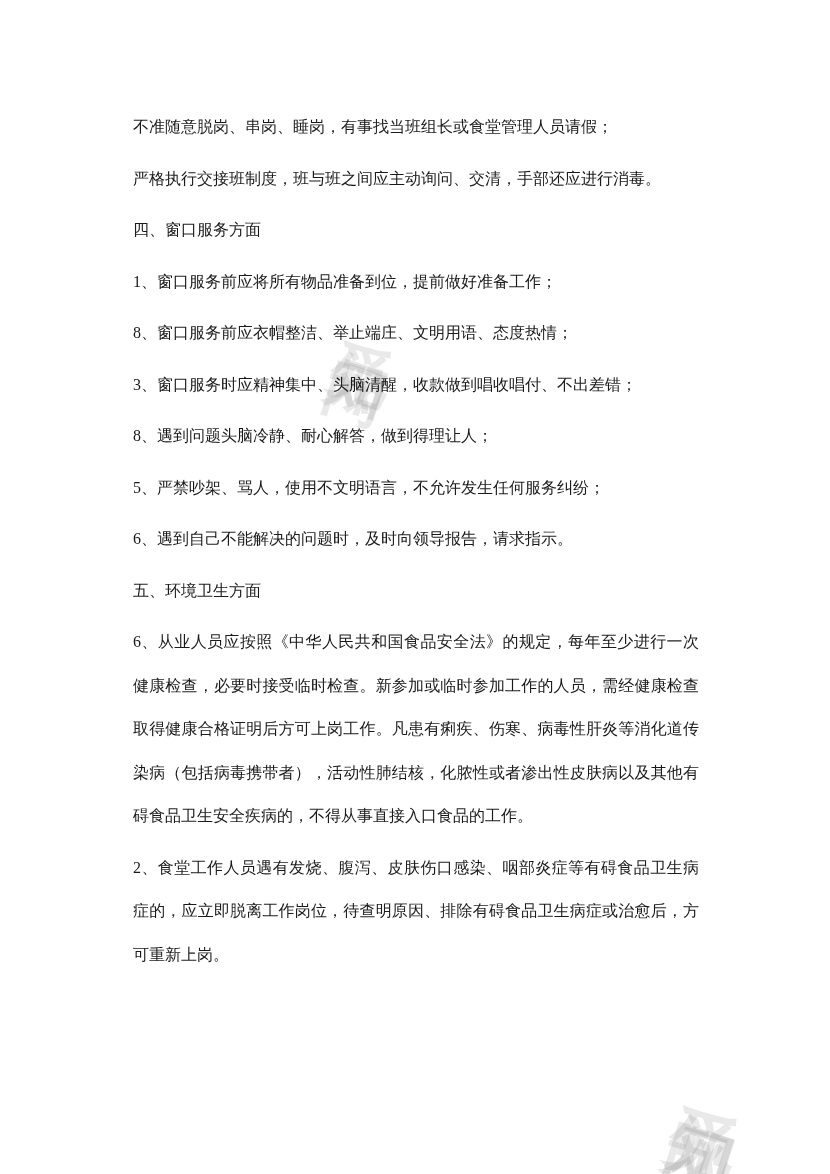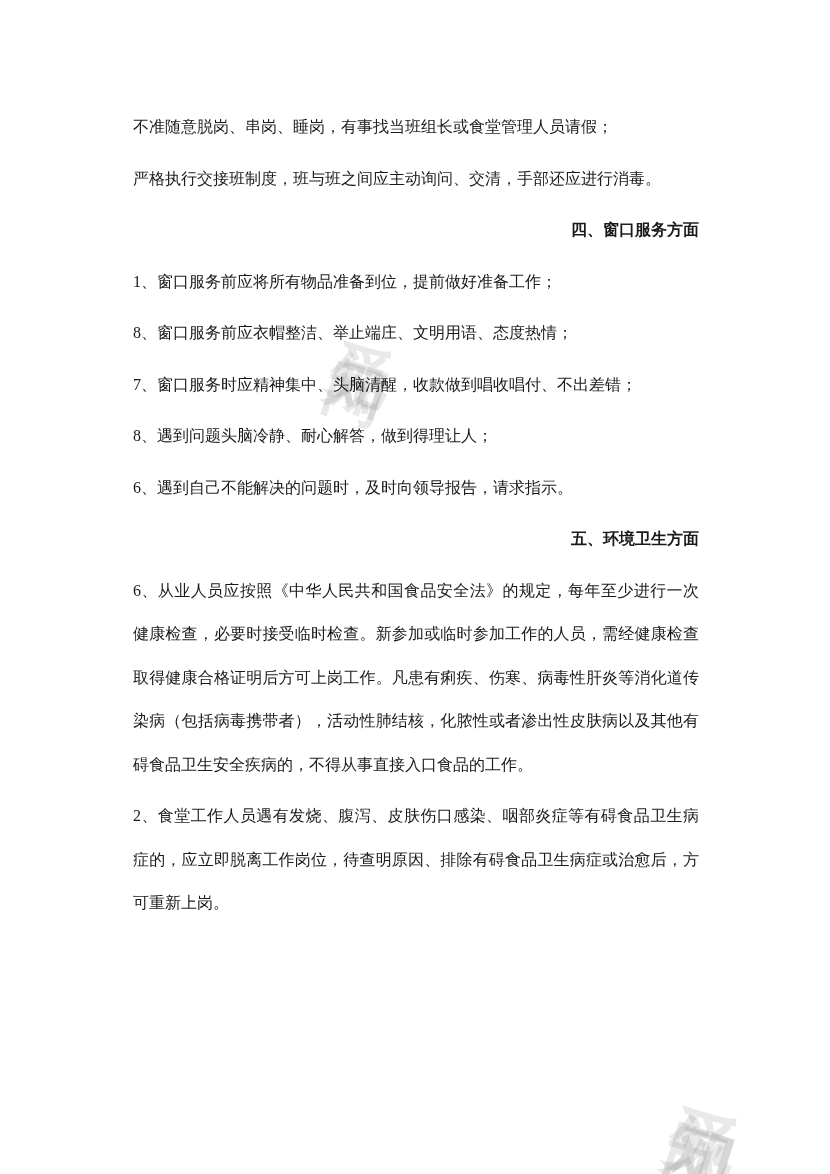--- a/index.html
+++ b/index.html
@@ -19,22 +19,22 @@
       width: 582px;
     }
     .line {
       font-size: 16px;
       line-height: 43.5px;
       text-align: justify;
       margin: 8px;
       word-break: break-all;
     }
     .heading {
-      font-weight: bold;
-      text-align: right;
+      font-weight: normal;
+      text-align: left;
     }
     .watermark {
       position: absolute;
       color: rgba(120, 120, 120, 0.16);
       font-family: "DejaVu Sans", sans-serif;
       font-weight: bold;
       pointer-events: none;
       writing-mode: vertical-rl;
       white-space: nowrap;
     }
@@ -65,24 +65,25 @@
   <p class="line">不准随意脱岗、串岗、睡岗，有事找当班组长或食堂管理人员请假；</p>
 
   <p class="line">严格执行交接班制度，班与班之间应主动询问、交清，手部还应进行消毒。</p>
 
   <p class="line heading">四、窗口服务方面</p>
 
   <p class="line">1、窗口服务前应将所有物品准备到位，提前做好准备工作；</p>
 
   <p class="line">8、窗口服务前应衣帽整洁、举止端庄、文明用语、态度热情；</p>
 
-  <p class="line">7、窗口服务时应精神集中、头脑清醒，收款做到唱收唱付、不出差错；</p>
+  <p class="line">3、窗口服务时应精神集中、头脑清醒，收款做到唱收唱付、不出差错；</p>
 
   <p class="line">8、遇到问题头脑冷静、耐心解答，做到得理让人；</p>
 
+  <p class="line">5、严禁吵架、骂人，使用不文明语言，不允许发生任何服务纠纷；</p>
 
   <p class="line">6、遇到自己不能解决的问题时，及时向领导报告，请求指示。</p>
 
   <p class="line heading">五、环境卫生方面</p>
 
   <p class="line">6、从业人员应按照《中华人民共和国食品安全法》的规定，每年至少进行一次健康检查，必要时接受临时检查。新参加或临时参加工作的人员，需经健康检查取得健康合格证明后方可上岗工作。凡患有痢疾、伤寒、病毒性肝炎等消化道传染病（包括病毒携带者），活动性肺结核，化脓性或者渗出性皮肤病以及其他有碍食品卫生安全疾病的，不得从事直接入口食品的工作。</p>
 
   <p class="line">2、食堂工作人员遇有发烧、腹泻、皮肤伤口感染、咽部炎症等有碍食品卫生病症的，应立即脱离工作岗位，待查明原因、排除有碍食品卫生病症或治愈后，方可重新上岗。</p>
 
 

